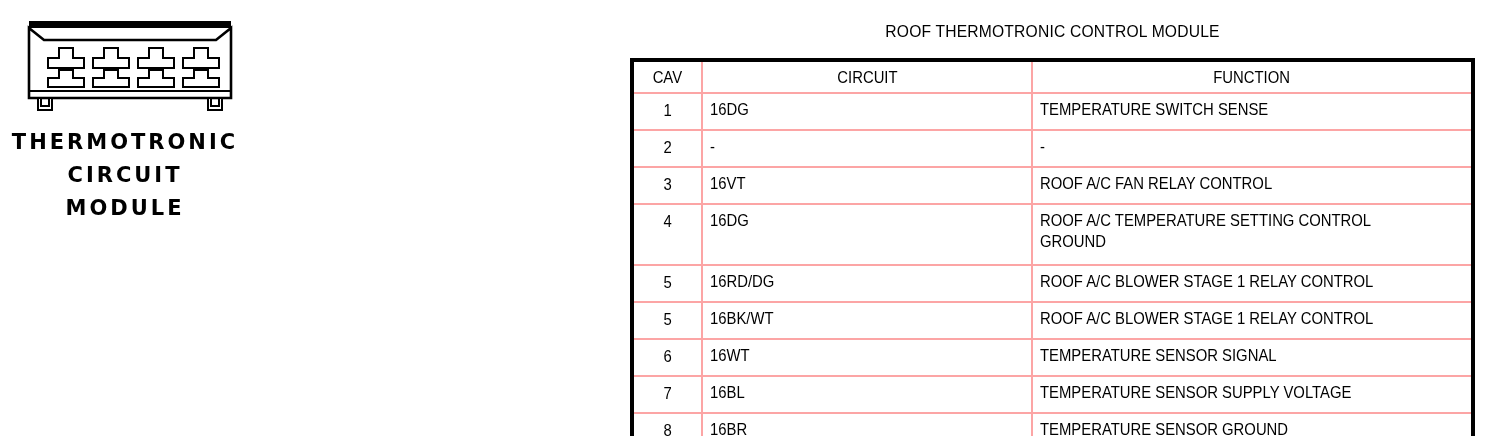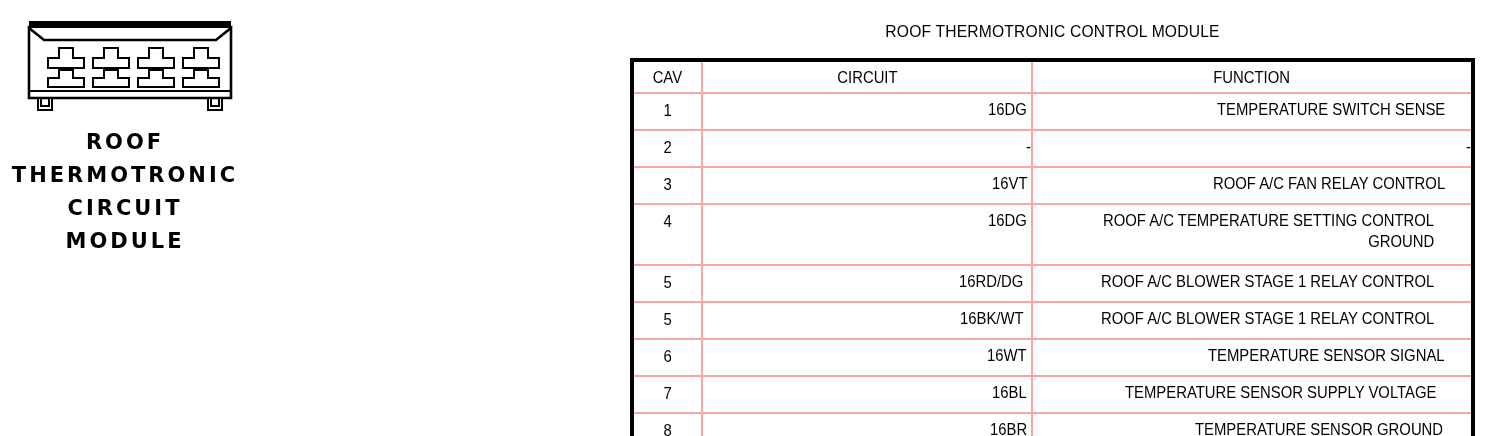--- a/index.html
+++ b/index.html
@@ -107,21 +107,21 @@
     transform-origin: center center;
   }
   #pinout-table td.cav {
     text-align: center;
     vertical-align: top;
     padding-top: 6px;
   }
   #pinout-table td.cav .cx { transform-origin: center center; }
   #pinout-table td.circuit,
   #pinout-table td.func {
-    text-align: right;
+    text-align: left;
     padding: 5px 0 0 7px;
   }
   #pinout-table tr.row-normal td { height: 29px; }
   #pinout-table tr.row-tall   td { height: 53px; }
 </style>
 </head>
 <body>
 
 <div id="connector-panel">
 
@@ -146,21 +146,20 @@
 
     <g fill="#fff" stroke="#000" stroke-width="2">
       <path d="M26,60 L37,60 L37,52 L51,52 L51,60 L62,60 L62,69 L26,69 Z"></path>
       <path d="M71,60 L82,60 L82,52 L96,52 L96,60 L107,60 L107,69 L71,69 Z"></path>
       <path d="M116,60 L127,60 L127,52 L141,52 L141,60 L152,60 L152,69 L116,69 Z"></path>
       <path d="M161,60 L172,60 L172,52 L186,52 L186,60 L197,60 L197,69 L161,69 Z"></path>
     </g>
   </svg>
 
   <div id="connector-caption">
-    <span class="cap-line">ROOF</span>
     <span class="cap-line">THERMOTRONIC</span>
     <span class="cap-line">CIRCUIT</span>
     <span class="cap-line">MODULE</span>
   </div>
 </div>
 
 <div id="table-panel">
 
   <div id="table-title">ROOF THERMOTRONIC CONTROL MODULE</div>
 

